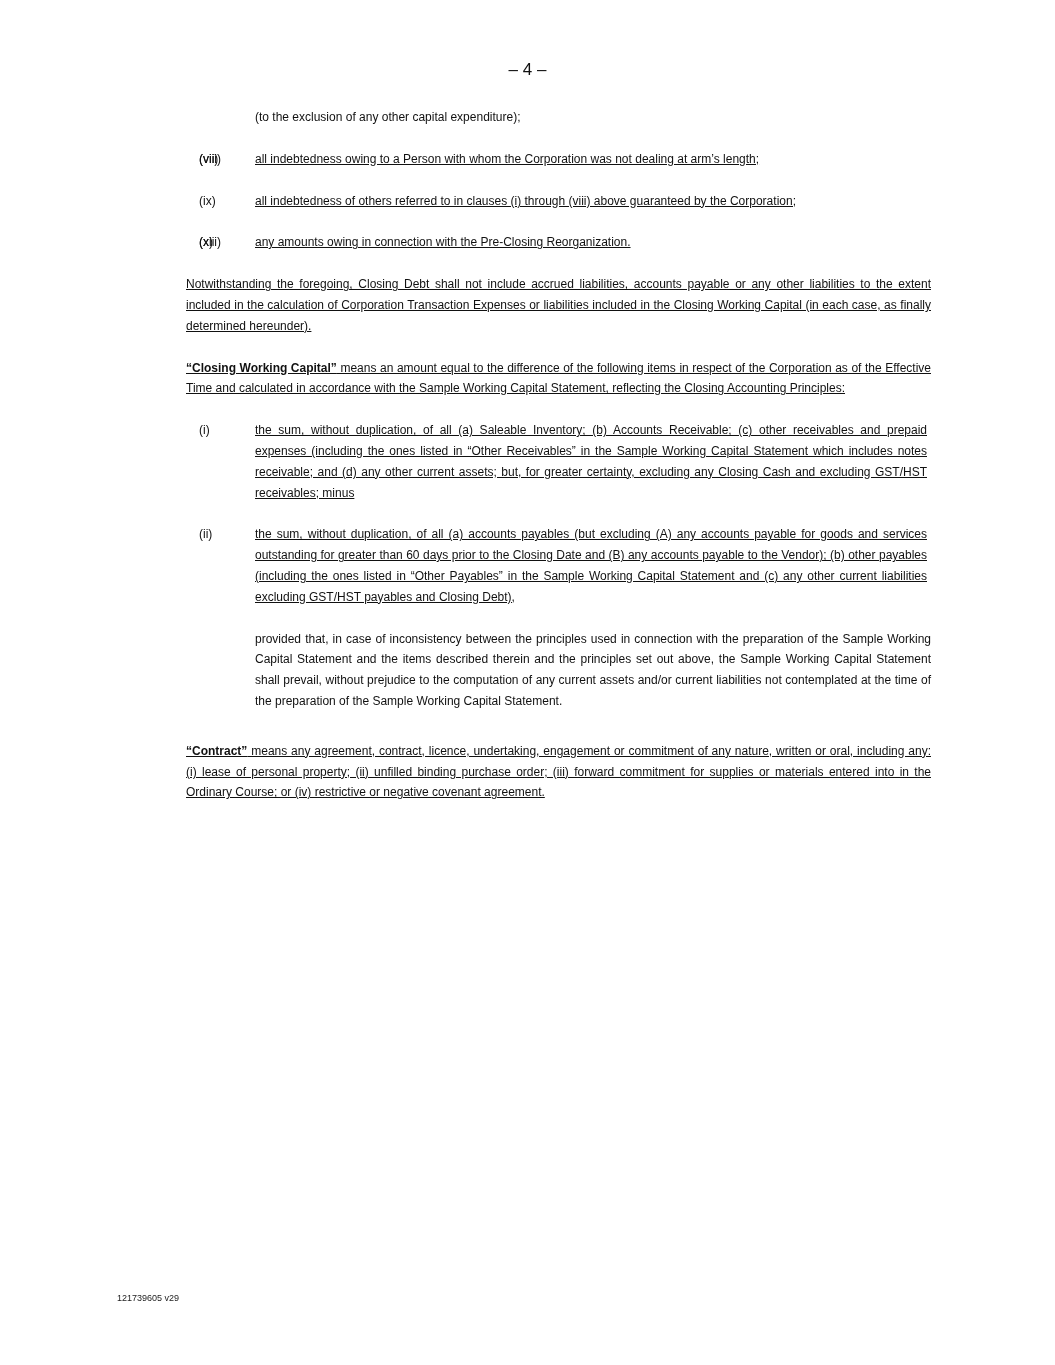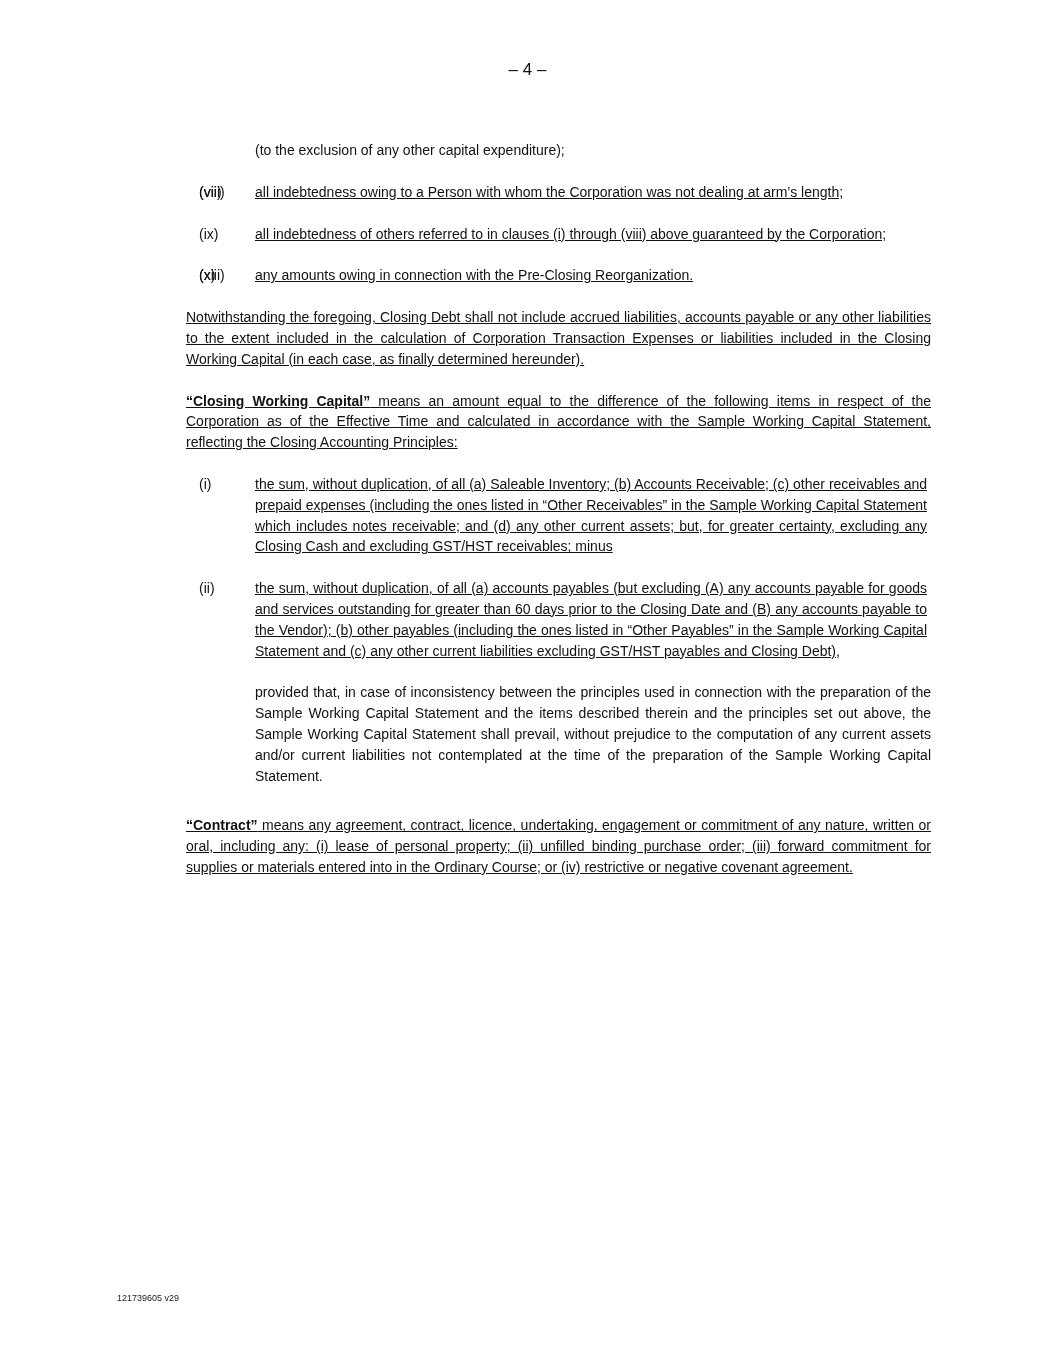--- a/index.html
+++ b/index.html
@@ -1,21 +1,21 @@
 <!DOCTYPE html>
 <html><head>
 <meta charset="utf-8">
 <style>
   html, body { margin: 0; padding: 0; background: #ffffff; }
   body { width: 1055px; height: 1365px; position: relative; overflow: hidden;
          font-family: "Liberation Sans", sans-serif; color: #111111; }
   .page-number { position: absolute; top: 60px; left: 0; width: 1055px; text-align: center;
                  font-size: 17px; }
-  .content { position: absolute; left: 186px; top: 140px; width: 745px;
-             font-size: 14px; line-height: 20.8px; }
+  .content { position: absolute; left: 186px; top: 107px; width: 745px;
+             font-size: 12px; line-height: 20.8px; }
   .cont-line { padding-left: 69px; margin: 0 0 21px 0; }
   .clause { position: relative; padding-left: 69px; margin: 0 4px 21px 0; text-align: justify; text-decoration: underline; }
   .clause .num { position: absolute; left: 13px; top: 0; }
   .para { margin: 0 0 21px 0; text-align: justify; text-decoration: underline; }
   .para b { font-weight: bold; }
   .indent-para { padding-left: 69px; margin: 0 0 29px 0; text-align: justify; }
   .footer-id { position: absolute; left: 117px; top: 1293px; font-size: 9px; color: #222; }
 </style>
 </head>
 <body>

